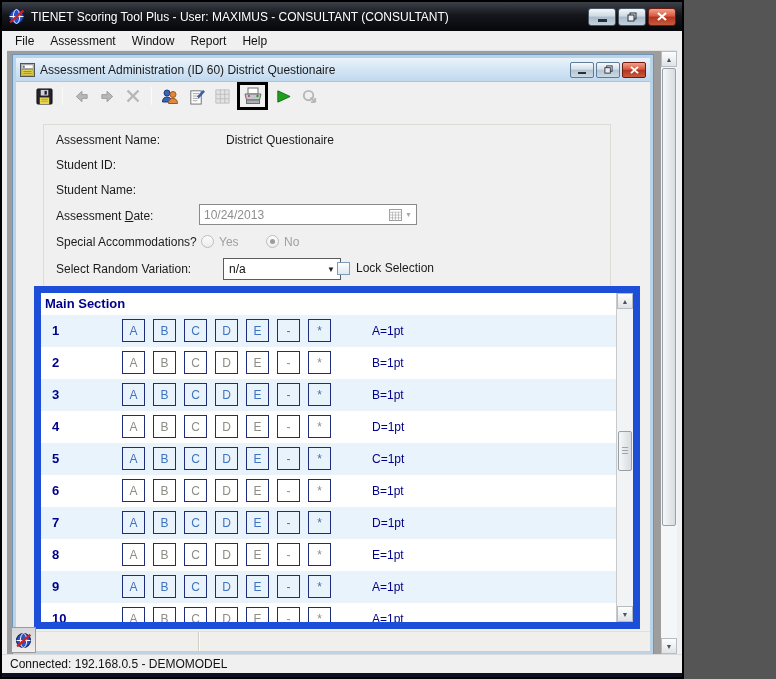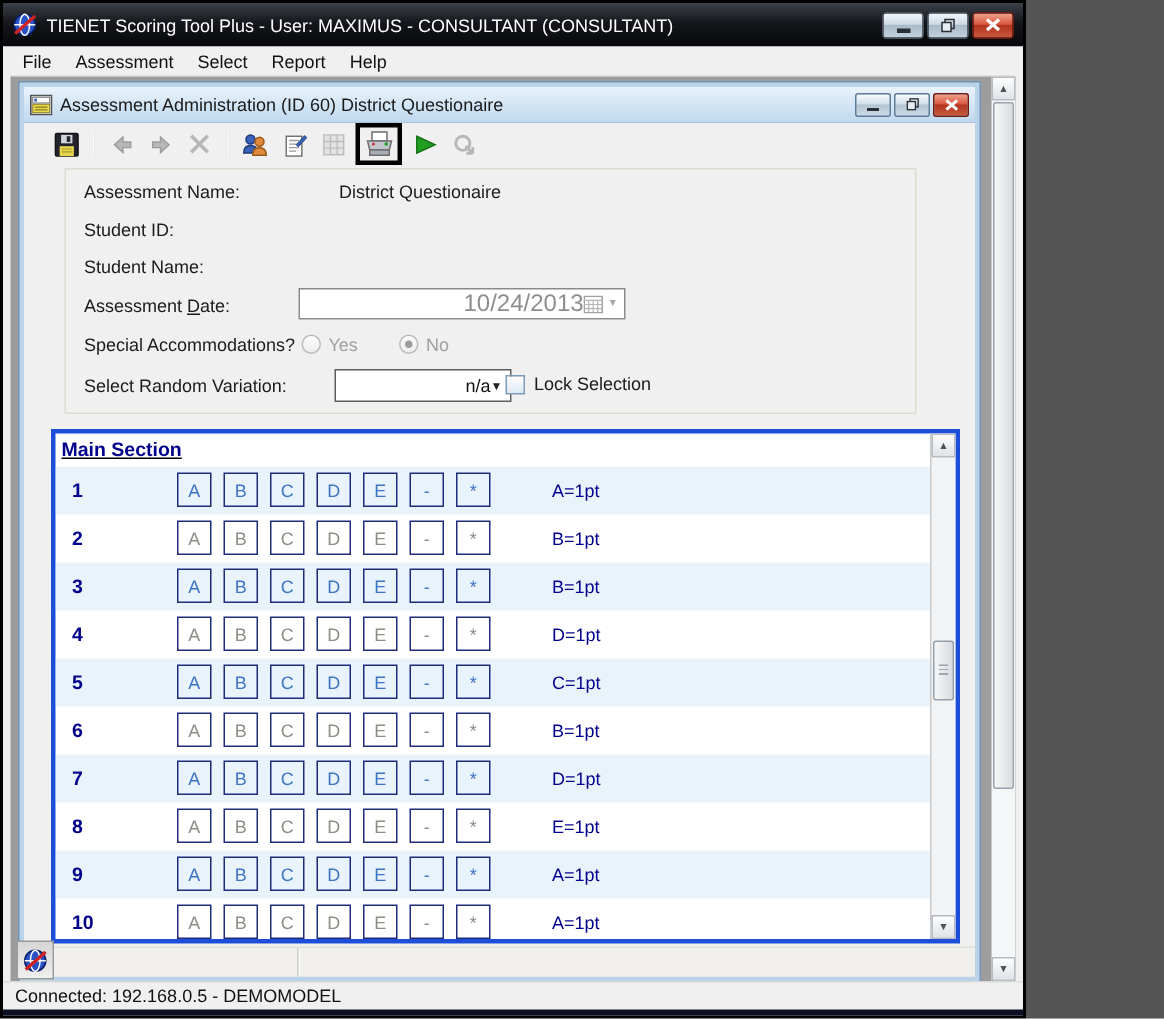--- a/index.html
+++ b/index.html
@@ -32,38 +32,38 @@
   .cbtn.close { background:linear-gradient(180deg,#efa28d 0%,#d9583f 45%,#b23420 50%,#c85a3c 100%); border-color:#6e1a0e; }
 
   
   .ctoolbar { height:28px; display:flex; align-items:center; padding-left:16px; gap:2px; flex:0 0 auto; background:#f0f0f0; }
   .tbtn { width:24px; height:24px; display:flex; align-items:center; justify-content:center; background:transparent; border:none; }
   .tsep { width:1px; height:18px; background:#b5b5b5; border-right:1px solid #fbfbfb; margin:0 4px; }
   .highlight { border:3px solid #000; width:31px; height:28px; display:flex; align-items:center; justify-content:center; margin:0 1px; background:#f0f0f0; }
 
   
   .cform { position:relative; height:172px; flex:0 0 auto; }
-  .fgroup { position:absolute; left:27px; top:2px; width:568px; height:164px; border:1px solid #dcdcd2;text-align:right; }
+  .fgroup { position:absolute; left:27px; top:14px; width:568px; height:164px; border:1px solid #dcdcd2; }
   .fl { position:absolute; left:12px; font-size:12px; color:#1b1b1b; white-space:nowrap; }
   .fv { position:absolute; left:182px; font-size:12px; color:#1b1b1b; white-space:nowrap; }
   .accel { text-decoration:underline; }
   .datefield { position:absolute; left:155px; top:79px; width:218px; height:21px; background:#fff; border:1px solid #8a8a8a; display:flex; align-items:center; padding:0 4px; }
-  .datefield .dtext { flex:1; font-size:16px; color:#8e8e8e; }
+  .datefield .dtext { flex:1; font-size:12px; color:#8e8e8e; }
   .datefield .dv { color:#a8a8a8; font-size:7px; margin-left:3px; }
   .radio { position:absolute; width:13px; height:13px; border-radius:50%; border:1px solid #bdbdbd; background:linear-gradient(180deg,#fdfdfd,#ececec); }
   .radio .dot { position:absolute; left:3px; top:3px; width:5px; height:5px; border-radius:50%; background:#9c9c9c; }
   .rlabel { position:absolute; font-size:12px; color:#a0a0a0; white-space:nowrap; }
   .dropdown { position:absolute; left:155px; top:133px; width:118px; height:22px; background:#fff; border:1px solid #5c5c5c; display:flex; align-items:center; padding:0 5px;margin-left:24px; }
   .dropdown .dtext { flex:1; font-size:12px; color:#111; }
   .dropdown .arr { font-size:8px; color:#222; }
   .checkbox { position:absolute; left:293px; top:137px; width:13px; height:13px; border:1px solid #7d9cbb; background:linear-gradient(180deg,#fefefe,#dce8f3); }
   .cblabel { position:absolute; left:312px; top:136px; font-size:12px; color:#1b1b1b; white-space:nowrap; }
 
   
-  .ctable { position:relative; flex:1; margin:4px 10px 2px 18px; background:#fff; border:3px solid #1d4ed8; overflow:hidden;text-decoration:underline; }
+  .ctable { position:relative; flex:1; margin:4px 10px 2px 18px; background:#fff; border:7px solid #1d4ed8; overflow:hidden; }
   .thead { height:22px; line-height:22px; padding-left:4px; font-size:13px; font-weight:bold; color:#00008b; }
   .rows { position:absolute; left:0; right:17px; top:22px; bottom:0; overflow:hidden; }
   .trow { position:relative; height:32px; }
   .trow.alt { background:#e9f3fb; }
   .rnum { position:absolute; left:11px; top:8px; font-size:13px; font-weight:bold; color:#00008b; }
   .choices { position:absolute; left:81px; top:4px; display:flex; gap:8px; }
   .choice { width:23px; height:23px; border:1px solid #1d2d7a; background:transparent; font-family:"Liberation Sans",sans-serif; font-size:12px; color:#8d8d85; display:flex; align-items:center; justify-content:center; padding:0; }
   .trow.alt .choice { color:#3f74c1; }
   .ranswer { position:absolute; left:331px; top:9px; font-size:12px; color:#00008b; }
 
@@ -117,21 +117,21 @@
           </svg>
         </div>
     </div>
   </div>
 
   <div class="framebody">
 
     <div class="menubar">
       <span class="mi">File</span>
       <span class="mi">Assessment</span>
-      <span class="mi">Select</span>
+      <span class="mi">Window</span>
       <span class="mi">Report</span>
       <span class="mi">Help</span>
     </div>
 
     <div class="mdi">
 
       <div class="child">
         <div class="ctitle">
           <svg width="15" height="14" viewBox="0 0 16 15">
               <rect x="0.5" y="0.5" width="15" height="14" fill="#c8c8c8" stroke="#4a4a4a"></rect>

